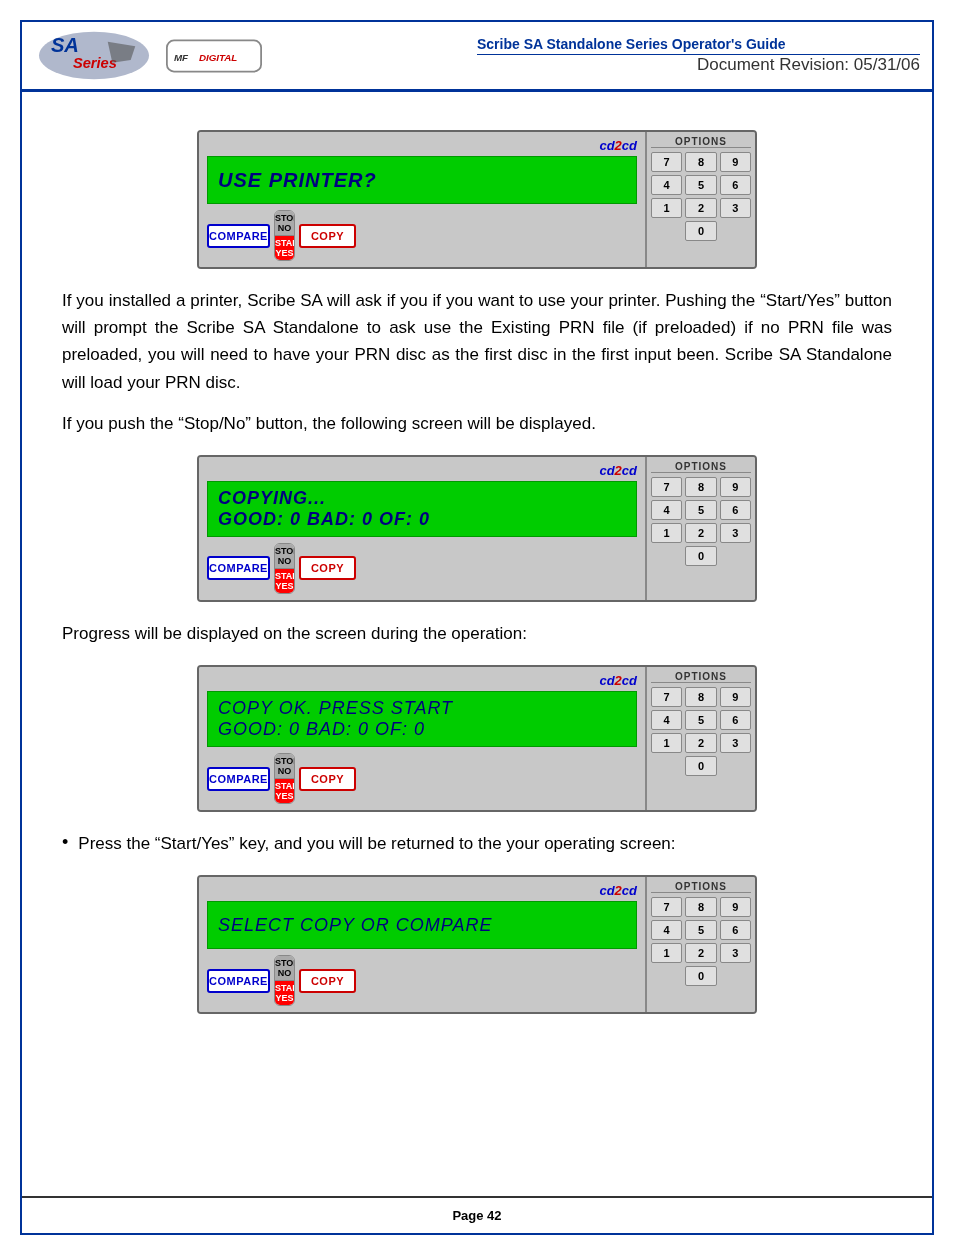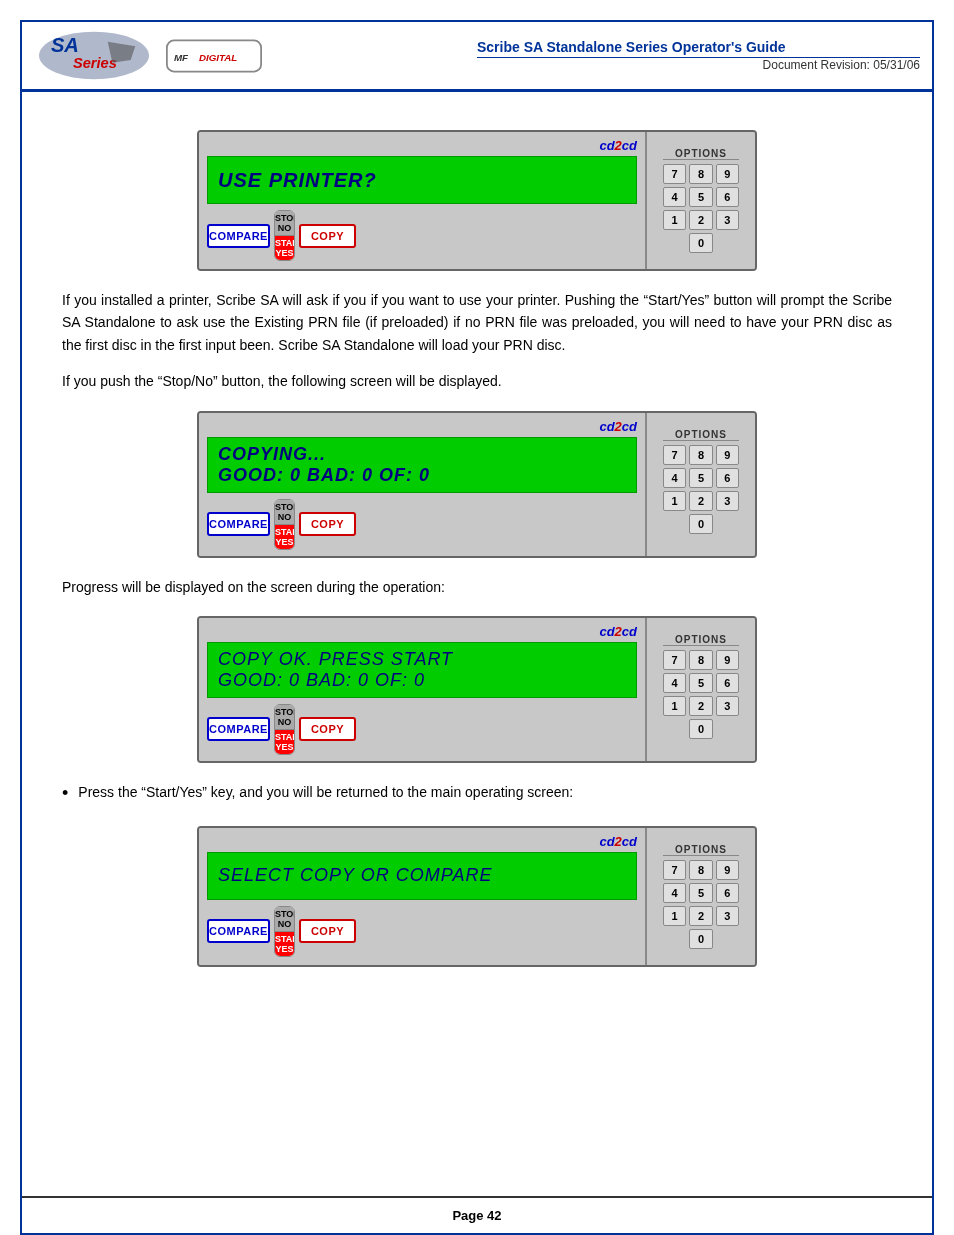--- a/index.html
+++ b/index.html
@@ -44,21 +44,21 @@
       flex: 1;
     }
     .header-title {
       font-weight: bold;
       font-size: 14px;
       color: #003399;
       border-bottom: 1px solid #003399;
       padding-bottom: 2px;
     }
     .header-revision {
-      font-size: 12px;
+      font-size: 17px;
       color: #333;
       text-align: right;
     }
     
     .content {
       padding: 20px 40px;
       flex: 1;
     }
     
     .device-panel {
@@ -175,21 +175,21 @@
       padding: 4px 10px;
       cursor: pointer;
       border-radius: 3px;
       letter-spacing: 0.5px;
     }
     
     .panel-options {
       width: 110px;
       background: #c8c8c8;
       border-left: 2px solid #888;
-      padding: 16px;
+      padding: 4px;
     }
     .options-title {
       text-align: center;
       font-size: 10px;
       font-weight: bold;
       color: #333;
       border-bottom: 1px solid #888;
       margin-bottom: 4px;
       letter-spacing: 1px;
     }
@@ -214,21 +214,21 @@
       font-size: 11px;
       font-weight: bold;
       text-align: center;
       padding: 3px 0;
       cursor: pointer;
       border-radius: 2px;
       grid-column: 2;
     }
     
     .body-text {
-      font-size: 14px;
+      font-size: 17px;
       color: #000;
       line-height: 1.6;
       text-align: justify;
       margin-bottom: 14px;
     }
     .bullet-item {
       display: flex;
       align-items: flex-start;
       margin-bottom: 10px;
     }
@@ -387,21 +387,21 @@
           <div class="opt-btn">1</div>
           <div class="opt-btn">2</div>
           <div class="opt-btn">3</div>
           <div class="opt-btn-zero">0</div>
         </div>
       </div>
     </div>
 
     <div class="bullet-item">
       <span class="bullet-dot">•</span>
-      <p class="body-text" style="margin-bottom:0">Press the “Start/Yes” key, and you will be returned to the main operating screen:</p>
+      <p class="body-text" style="margin-bottom:0">Press the “Start/Yes” key, and you will be returned to the your operating screen:</p>
     </div>
 
     <div class="device-panel" style="margin-top:18px;">
       <div class="panel-main">
         <div class="panel-logo">
           <span class="cd2cd-logo">
             <span class="cd-blue">cd</span><span class="cd-red">2</span><span class="cd-blue">cd</span>
           </span>
         </div>
         <div class="panel-screen">

